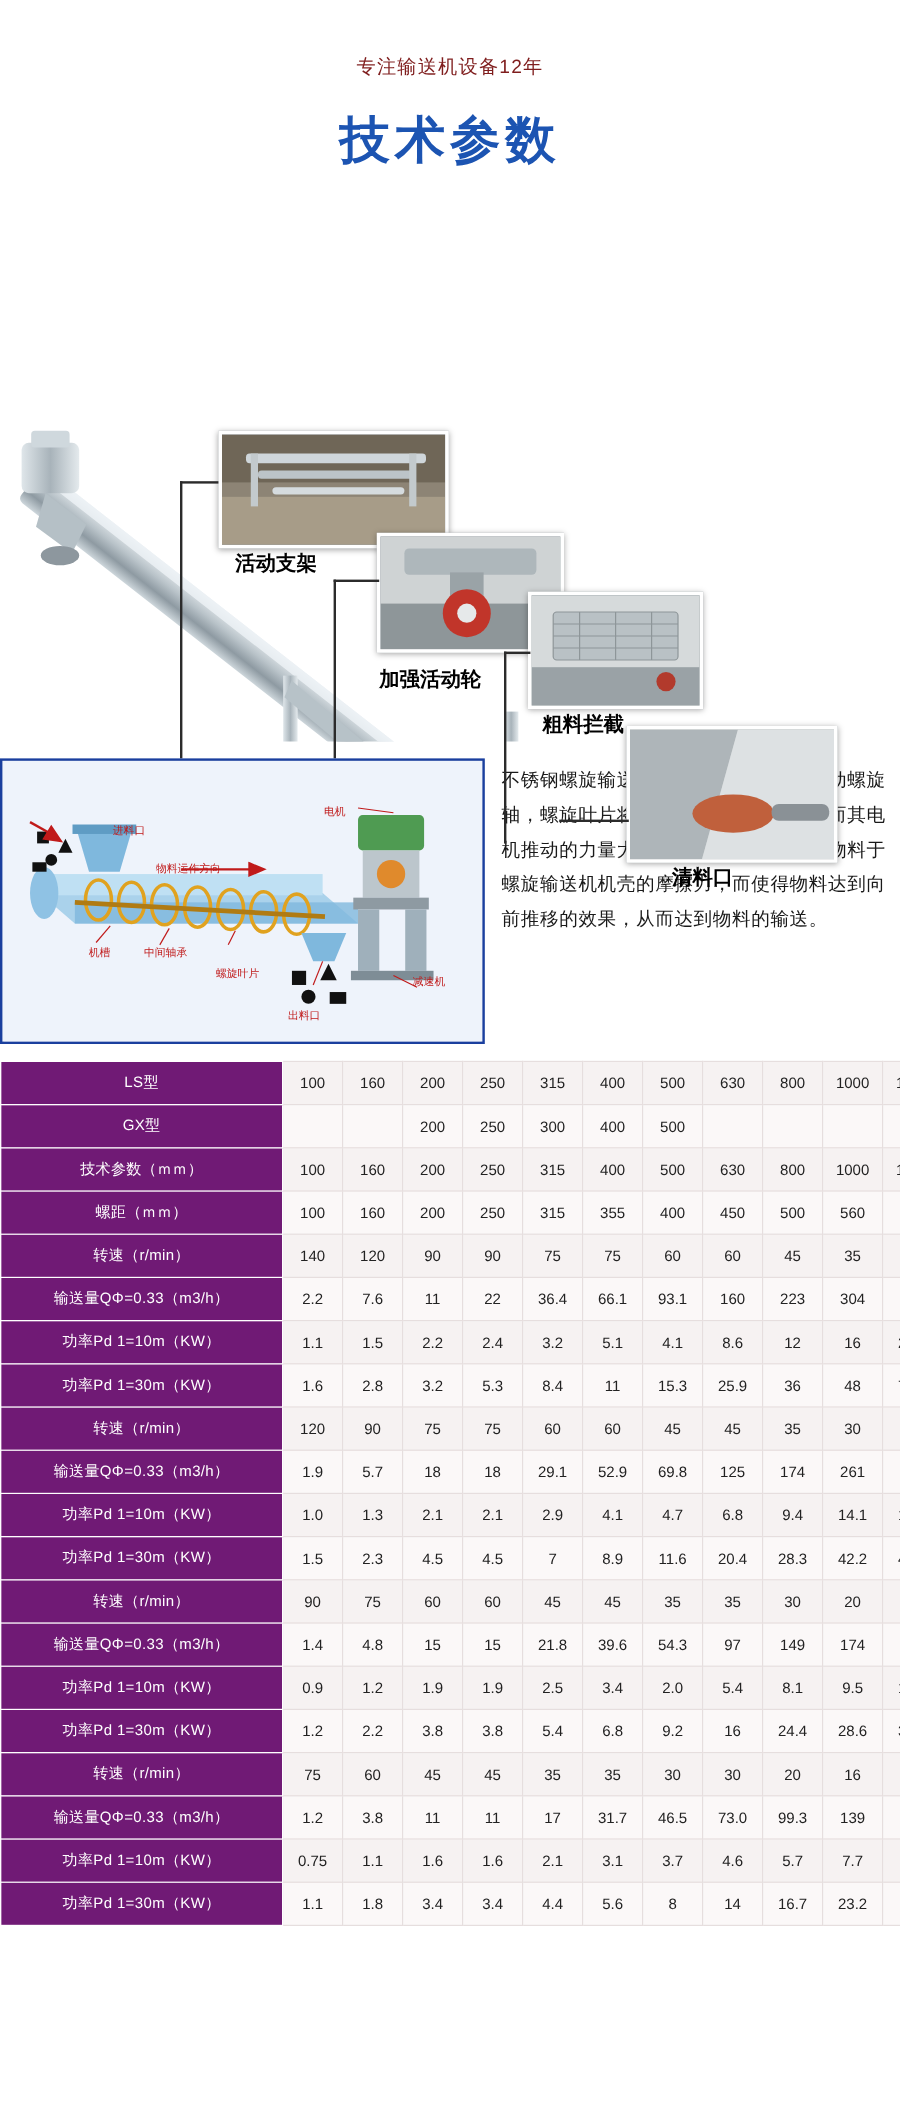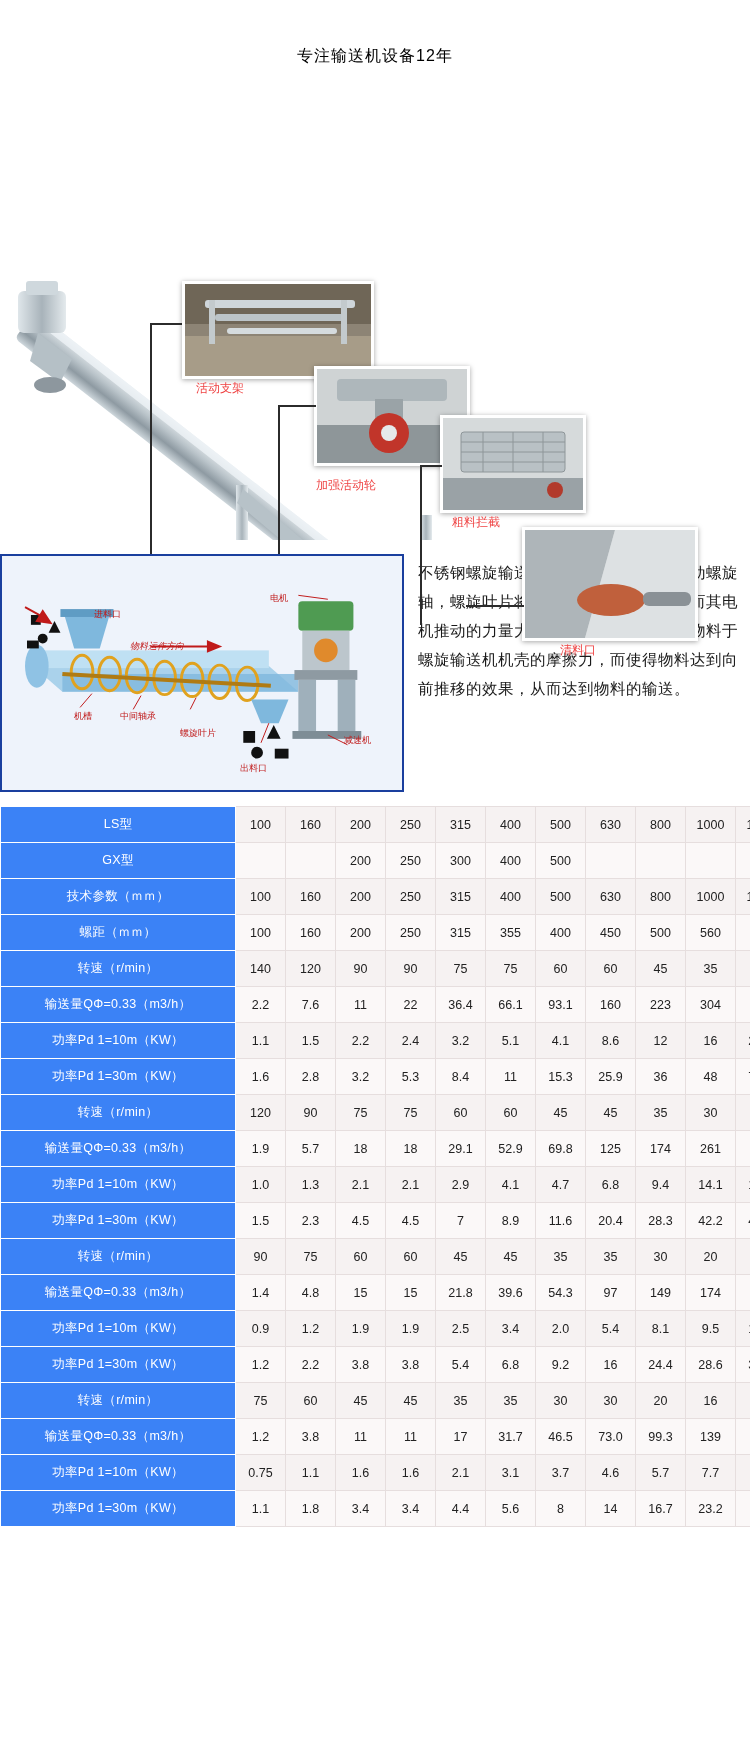--- a/index.html
+++ b/index.html
@@ -7,21 +7,21 @@
     width:750px;
     background:#ffffff;
     font-family:"Liberation Sans","DejaVu Sans",sans-serif;
     color:#222;
   }
   .page{width:750px;position:relative;overflow:hidden;}
 
   
   .slogan{
     text-align:center;
-    color:#000000;
+    color:#7f1d1d;
     font-size:16px;
     letter-spacing:1px;
     padding-top:46px;
   }
   .main-title{
     text-align:center;
     color:#1c54b2;
     font-size:42px;
     font-weight:bold;
     letter-spacing:4px;
@@ -40,23 +40,23 @@
   .callout{
     position:absolute;
     border:3px solid #ffffff;
     box-shadow:0 1px 5px rgba(0,0,0,.35);
     background:#9aa2a6;
     overflow:hidden;
   }
   .callout .ph{width:100%;height:100%;display:block;}
   .calabel{
     position:absolute;
-    font-size:12px;
-    font-weight:normal;
-    color:#ef4444;
+    font-size:17px;
+    font-weight:bold;
+    color:#000000;
     white-space:nowrap;
   }
   .leader{position:absolute;background:#2b2b2b;}
 
   
   .midsec{
     margin-top:14px;
     display:flex;
     align-items:stretch;
     height:238px;
@@ -89,40 +89,41 @@
     table-layout:fixed;
   }
   table.params td{
     border:1px solid #ffffff;
     font-size:12.5px;
     text-align:center;
     height:33px;
     color:#222;
   }
   table.params td.lbl{
-    background:#3b82f6;
+    background:#701a75;
     color:#ffffff;
     width:232px;
     font-size:12.5px;
     letter-spacing:.3px;
   }
   table.params td.val{
     background:#f6f2f2;
     border:1px solid #e6dede;
     width:47px;
   }
   table.params tr:nth-child(even) td.val{background:#fbf8f8;}
   table.params td.val.empty{background:#f6f2f2;}
 </style>
 </head>
 <body>
 
 <div class="page">
 
   <div class="slogan">专注输送机设备12年</div>
+  <div class="main-title">技术参数</div>
 
   <div class="hero">
 
     <svg class="machine" viewBox="0 0 750 455">
       <defs>
         <linearGradient id="steel" x1="0" y1="0" x2="0" y2="1">
           <stop offset="0%" stop-color="#e9eef1"></stop>
           <stop offset="40%" stop-color="#b9c3c9"></stop>
           <stop offset="70%" stop-color="#8e9aa2"></stop>
           <stop offset="100%" stop-color="#cdd6db"></stop>
@@ -283,21 +284,21 @@
           <line x1="90" y1="140" x2="78" y2="154"></line>
           <line x1="140" y1="142" x2="132" y2="156"></line>
           <line x1="196" y1="144" x2="190" y2="156"></line>
           <line x1="330" y1="44" x2="300" y2="40"></line>
           <line x1="330" y1="182" x2="350" y2="192"></line>
           <line x1="270" y1="170" x2="262" y2="190"></line>
         </g>
       </svg>
       <div class="dlabel" style="left:92px;top:52px;text-align:right;">进料口</div>
       <div class="dlabel" style="left:268px;top:36px;">电机</div>
-      <div class="dlabel" style="left:128px;top:84px;font-style:italic;">物料运作方向</div>
+      <div class="dlabel" style="left:128px;top:84px;">物料运作方向</div>
       <div class="dlabel" style="left:72px;top:154px;">机槽</div>
       <div class="dlabel" style="left:118px;top:154px;">中间轴承</div>
       <div class="dlabel" style="left:178px;top:171px;">螺旋叶片</div>
       <div class="dlabel" style="left:342px;top:178px;">减速机</div>
       <div class="dlabel" style="left:238px;top:206px;">出料口</div>
     </div>
 
     <div class="desc">不锈钢螺旋输送机是利用电机的动力带动螺旋轴，螺旋叶片将物料推移而进行输送，而其电机推动的力量大于，物料的自身力量和物料于螺旋输送机机壳的摩擦力，而使得物料达到向前推移的效果，从而达到物料的输送。</div>
   </div>
 

